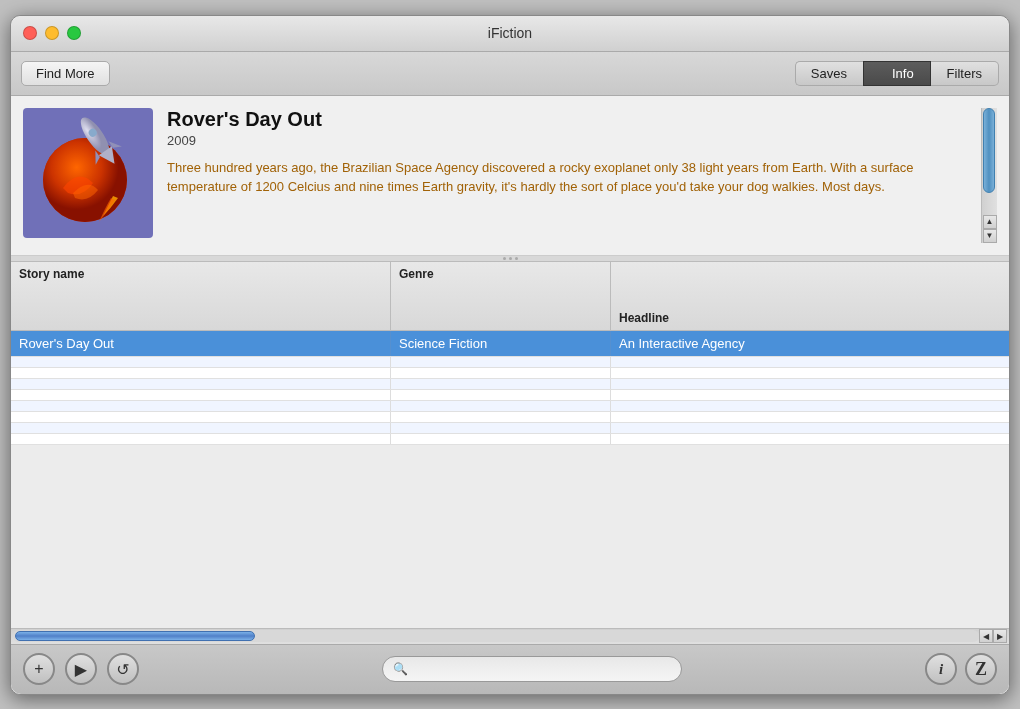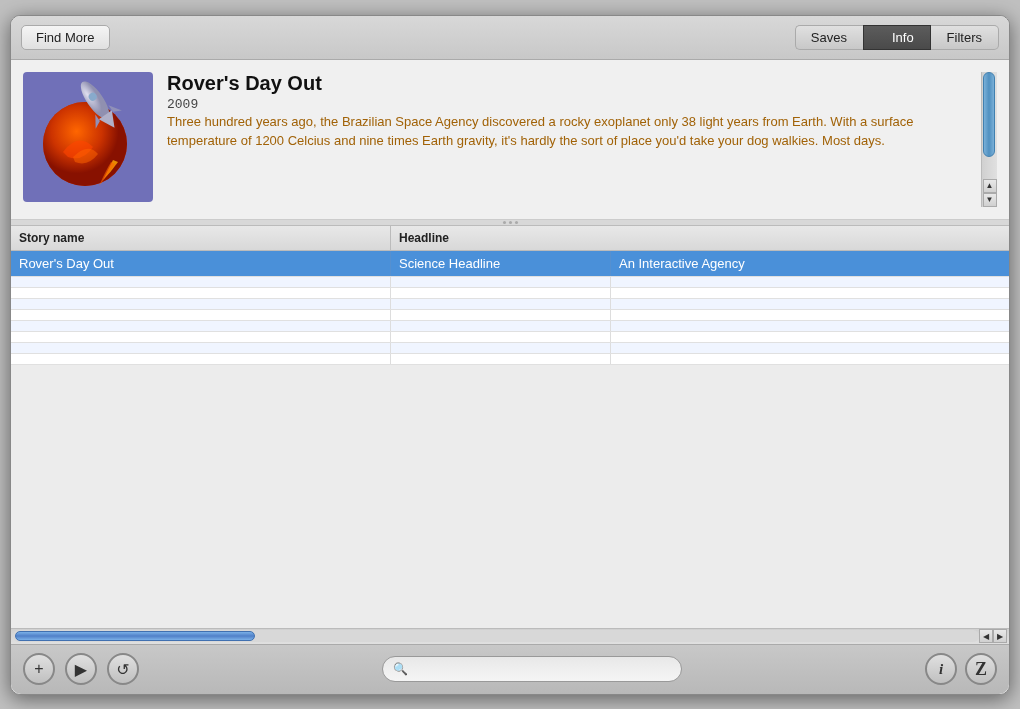--- a/index.html
+++ b/index.html
@@ -164,21 +164,21 @@
     .book-title {
       font-size: 20px;
       font-weight: bold;
       color: #111;
       margin-bottom: 2px;
     }
 
     .book-year {
       font-size: 13px;
       color: #444;
-      font-family: Liberation Mono, monospace;
+      margin-bottom: 10px;
     }
 
     .book-description {
       font-size: 13px;
       color: #a16207;
       line-height: 1.5;
     }
 
     .scrollbar-right {
       width: 16px;
@@ -267,20 +267,21 @@
     .th {
       padding: 5px 8px;
       font-size: 12px;
       font-weight: 600;
       color: #222;
       border-right: 1px solid #bbb;
     }
 
     .th:last-child {
       border-right: none;
+      margin-top: 44px;
     }
 
     .table-body {
       flex: 1;
       overflow-y: auto;
     }
 
     .table-row {
       display: grid;
       grid-template-columns: 380px 220px 1fr;
@@ -458,20 +459,28 @@
       font-weight: bold;
       color: #333;
       font-family: Georgia, serif;
     }
   </style>
 </head>
 <body>
 
 <div class="window">
 
+  <div class="titlebar">
+    <div class="traffic-lights">
+      <div class="traffic-light tl-close"></div>
+      <div class="traffic-light tl-min"></div>
+      <div class="traffic-light tl-max"></div>
+    </div>
+    <span class="titlebar-title">iFiction</span>
+  </div>
 
   <div class="toolbar">
     <div class="toolbar-left">
       <button class="toolbar-btn">Find More</button>
     </div>
     <div class="toolbar-right">
       <button class="tab-btn">Saves</button>
       <button class="tab-btn active">Info</button>
       <button class="tab-btn">Filters</button>
     </div>
@@ -538,28 +547,29 @@
       <div class="resize-dot"></div>
       <div class="resize-dot"></div>
       <div class="resize-dot"></div>
     </div>
   </div>
 
   <div class="table-container">
 
     <div class="table-header">
       <div class="th">Story name</div>
+      <div class="th">Genre</div>
       <div class="th">Headline</div>
     </div>
 
     <div class="table-body">
 
       <div class="table-row selected">
         <div class="td">Rover's Day Out</div>
-        <div class="td">Science Headline</div>
+        <div class="td">Science Fiction</div>
         <div class="td">An Interactive Agency</div>
       </div>
 
       <div class="table-row even">
           <div class="td"></div>
           <div class="td"></div>
           <div class="td"></div>
         </div>
       <div class="table-row odd">
           <div class="td"></div>

